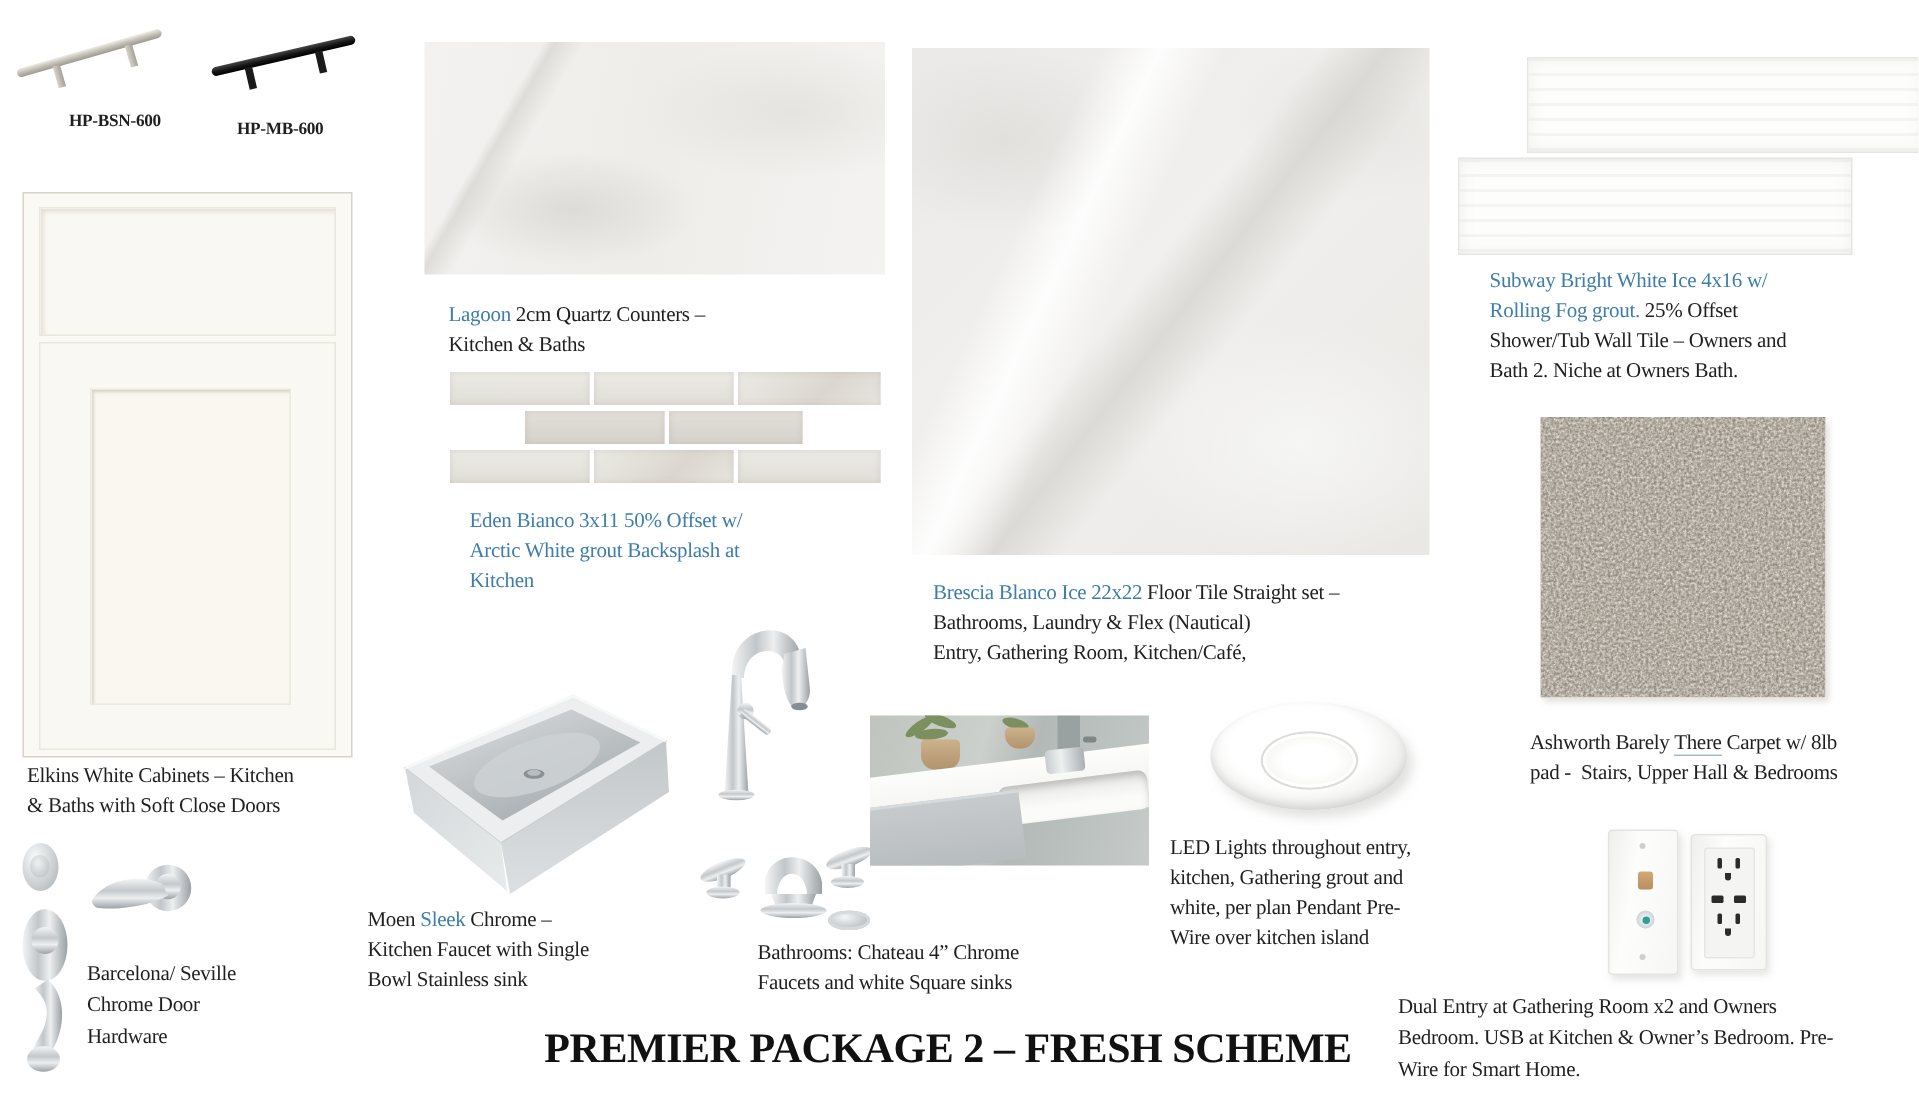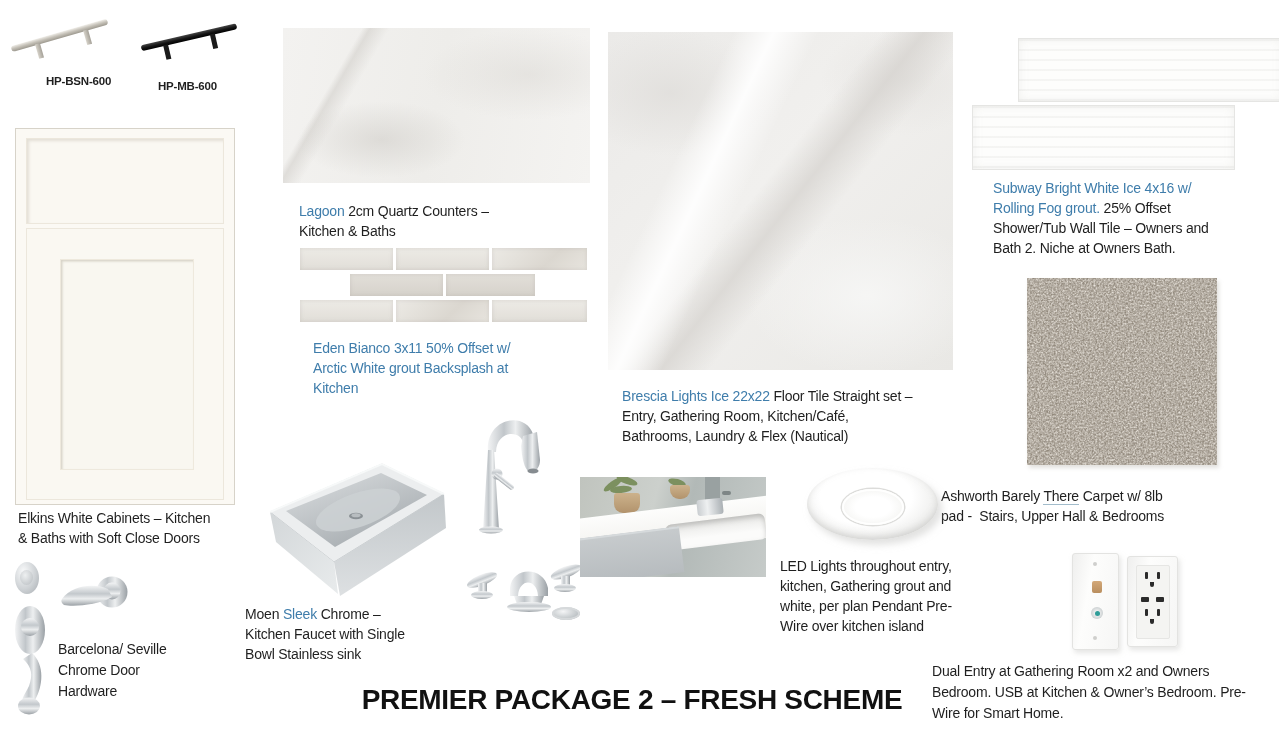--- a/index.html
+++ b/index.html
@@ -1,17 +1,17 @@
 <!DOCTYPE html>
 <html><head>
 <meta charset="utf-8">
 <style>
   html,body{margin:0;padding:0;background:#fff;}
   .board{position:relative;width:1279px;height:740px;background:#ffffff;overflow:hidden;
-         font-family:Liberation Sans, sans-serif;color:#1f1f1f;}
+         font-family:Liberation Serif, serif;color:#1f1f1f;}
   .abs{position:absolute;}
   .cap{position:absolute;font-size:14px;line-height:20px;letter-spacing:-0.2px;color:#1f1f1f;}
   .cap-line{white-space:pre;}
   .blue{color:#3f7dab;}
   .ul{border-bottom:1.5px solid #a2bccb;}
 
   
   .pull{position:absolute;height:24px;}
   .pull .bar{position:absolute;left:0;top:0;height:6px;border-radius:3px;}
   .pull .leg{position:absolute;top:5px;width:5px;height:15px;}
@@ -271,43 +271,47 @@
     <div class="leaf" style="left:36px;top:0;transform:rotate(20deg)"></div>
     <div class="leaf" style="left:30px;top:9px;transform:rotate(-5deg)"></div>
     <div class="leaf" style="left:88px;top:2px;transform:rotate(15deg);width:18px"></div>
     <div class="v-pot"></div>
     <div class="v-pot" style="left:90px;top:8px;width:20px;height:14px"></div>
     <div class="v-counter"></div>
     <div class="v-faucet"></div>
     <div class="v-sink"></div>
     <div class="v-cab"></div>
   </div>
+  <div class="cap" style="left:505px;top:626px">
+    <div class="cap-line">Bathrooms: Chateau 4” Chrome</div>
+    <div class="cap-line">Faucets and white Square sinks</div>
+  </div>
 
   <div class="floor-img abs"></div>
   <div class="cap" style="left:622px;top:386px">
-    <div class="cap-line"><span class="blue">Brescia Lights Ice 22x22</span><span> Floor Tile Straight set –</span></div>
+    <div class="cap-line"><span class="blue">Brescia Blanco Ice 22x22</span><span> Floor Tile Straight set –</span></div>
+    <div class="cap-line">Bathrooms, Laundry &amp; Flex (Nautical)</div>
     <div class="cap-line">Entry, Gathering Room, Kitchen/Café,</div>
-    <div class="cap-line">Bathrooms, Laundry &amp; Flex (Nautical)</div>
   </div>
 
   <div class="subway-tile sub1 abs"></div>
   <div class="subway-tile sub2 abs"></div>
   <div class="cap" style="left:993px;top:178px">
     <div class="cap-line blue">Subway Bright White Ice 4x16 w/</div>
     <div class="cap-line"><span class="blue">Rolling Fog grout.</span><span> 25% Offset</span></div>
     <div class="cap-line">Shower/Tub Wall Tile – Owners and</div>
     <div class="cap-line">Bath 2. Niche at Owners Bath.</div>
   </div>
 
   <svg class="carpet abs" width="190" height="187">
     <rect width="190" height="187" fill="#92897c"></rect>
     <rect width="190" height="187" filter="url(#carpetNoiseL)"></rect>
     <rect width="190" height="187" filter="url(#carpetNoiseD)"></rect>
   </svg>
-  <div class="cap" style="left:941px;top:486px">
+  <div class="cap" style="left:1020px;top:486px">
     <div class="cap-line"><span>Ashworth Barely </span><span class="ul">There</span><span> Carpet w/ 8lb</span></div>
     <div class="cap-line">pad -  Stairs, Upper Hall &amp; Bedrooms</div>
   </div>
 
   <div class="led-outer abs">
     <div class="led-inner"></div>
   </div>
   <div class="cap" style="left:780px;top:556px">
     <div class="cap-line">LED Lights throughout entry,</div>
     <div class="cap-line">kitchen, Gathering grout and</div>

